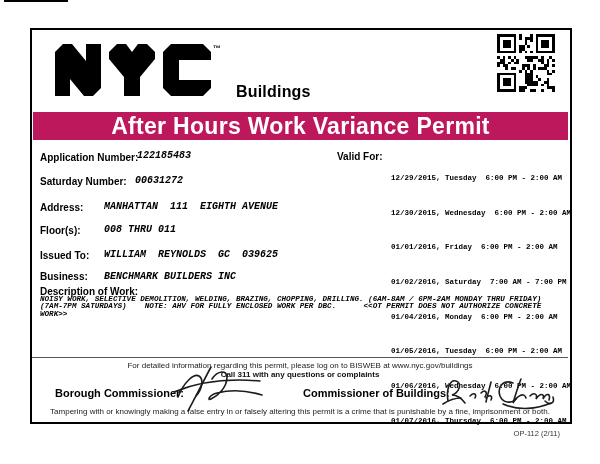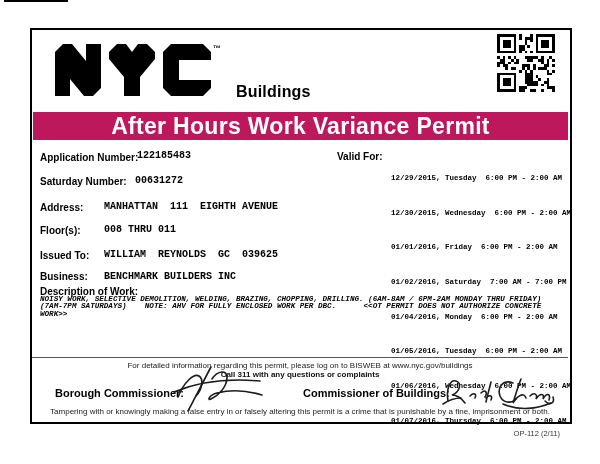--- a/index.html
+++ b/index.html
@@ -13,21 +13,21 @@
 
   .logo-svg{position:absolute;left:55px;top:40px;}
   .brand{position:absolute;left:236px;top:83px;font-size:16px;font-weight:bold;letter-spacing:0.2px;}
   .qr-svg{position:absolute;left:497px;top:34px;}
 
   .title-bar{position:absolute;left:33px;top:112px;width:535px;height:28px;background:#be185d;}
   .title-bar span{display:block;width:100%;text-align:center;color:#ffffff;font-weight:bold;
                   font-size:23px;line-height:28px;letter-spacing:0.3px;}
 
   .lbl{position:absolute;font-weight:bold;font-size:10px;white-space:pre;}
-  .val{position:absolute;font-family:"Liberation Mono",monospace;font-weight:bold;
+  .val{position:absolute;font-family:"Liberation Mono",monospace;font-weight:bold;font-style:italic;
        font-size:10px;white-space:pre;}
 
   .vf-list{position:absolute;left:391px;top:150px;font-family:"Liberation Mono",monospace;
            font-weight:bold;font-size:7.5px;line-height:11.55px;white-space:pre;}
 
   .desc-text{position:absolute;left:40px;top:296px;width:530px;font-family:"Liberation Mono",monospace;
              font-weight:bold;font-style:italic;font-size:7.6px;line-height:7.3px;white-space:pre-wrap;}
 
   .separator{position:absolute;left:32px;top:357px;width:536px;height:1px;background:#555;}
 

